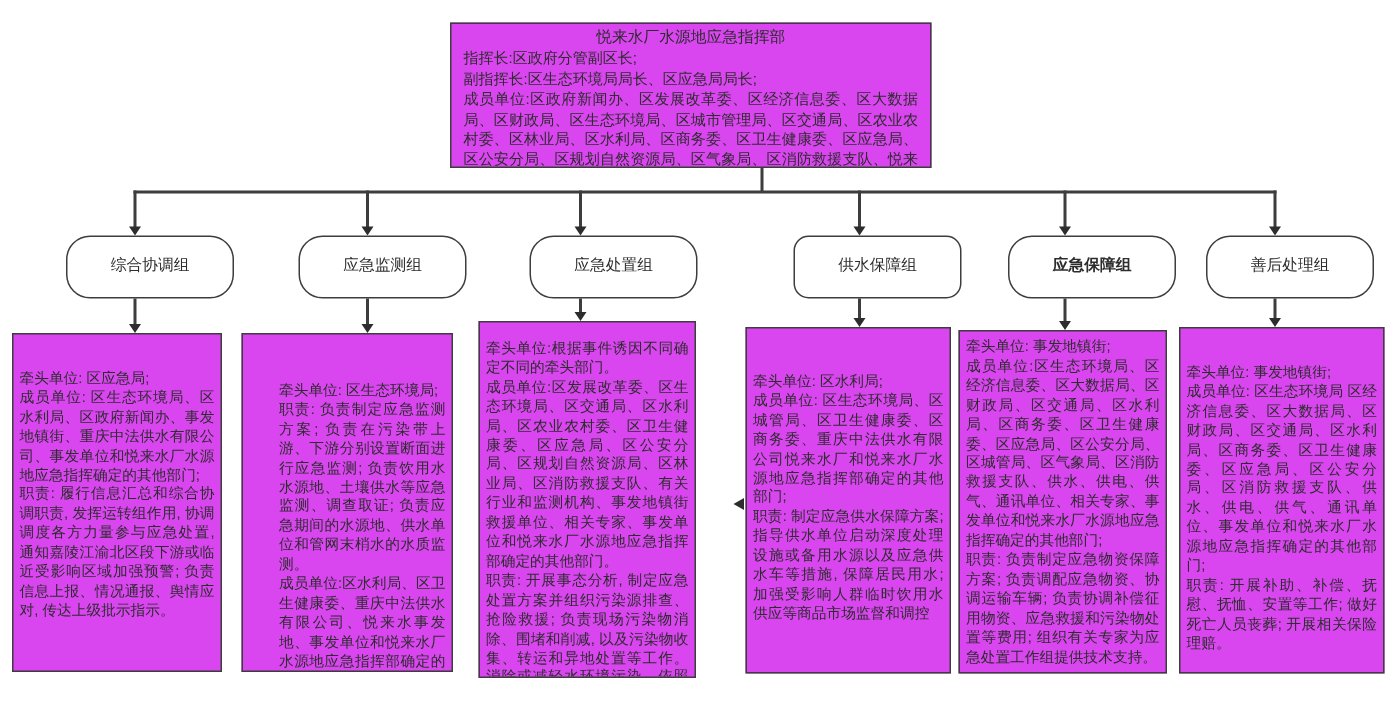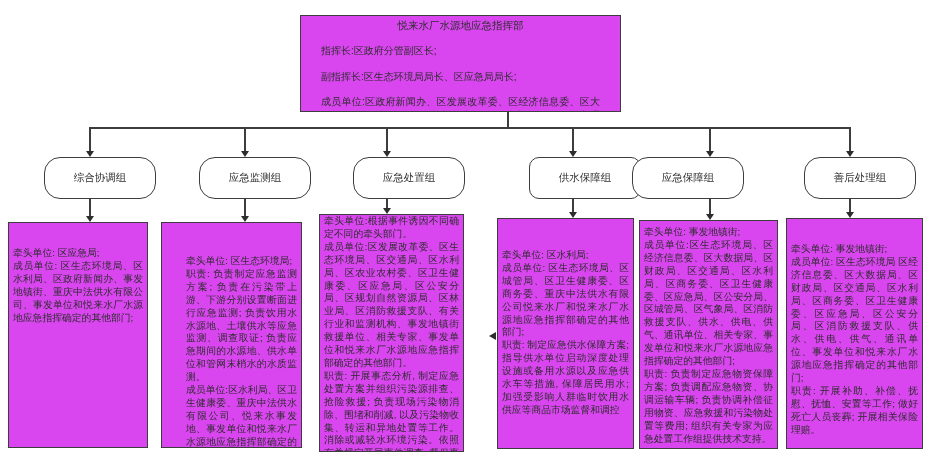--- a/index.html
+++ b/index.html
@@ -22,42 +22,42 @@
   .root-box{
     left:300px;top:15px;width:321px;height:97px;
     padding:3px 8px 2px 8px;
     font-size:10px;line-height:13.4px;
   }
   .root-title{
     text-align:center;
     font-size:10.5px;
     margin:0 0 1px 0;
   }
-  .root-box p{margin:12px;text-align:justify;}
+  .root-box p{margin:0;text-align:justify;}
   .pill{
     position:absolute;top:157px;width:112px;height:42px;
     background:#ffffff;
     border:1.5px solid #3d3d3d;
     border-radius:16px;
     box-sizing:border-box;
     font-size:10.5px;
     text-align:center;
     line-height:39px;
     overflow:hidden;
   }
   .pill-1{left:44px;}  .pill-2{left:199px;} .pill-3{left:341px;margin-left:12px;}
-  .pill-4{left:529px;border-radius:10px;} .pill-5{left:632px;} .pill-6{left:804px;}
+  .pill-4{left:529px;border-radius:10px;} .pill-5{left:672px;font-weight:bold;} .pill-6{left:804px;}
   .detail{
     font-size:9.8px;line-height:12.9px;
     padding:4px 4px;
   }
   .detail p{margin:0;text-align:justify;}
   .d1{left:8px;  top:222px;width:140px;height:226px;padding-top:24px;}
   .d2{left:161px;top:222px;width:141px;height:226px;padding-top:32px;padding-left:24px;}
-  .d3{left:319px;top:214px;width:145px;height:238px;padding-top:0;}
+  .d3{left:319px;top:214px;width:145px;height:238px;padding-top:12px;}
   .d4{left:497px;top:218px;width:137px;height:231px;padding-top:30px;}
   .d5{left:639px;top:220px;width:139px;height:229px;padding-top:5px;}
   .d6{left:786px;top:218px;width:137px;height:231px;padding-top:24px;}
   
   .vline,.hline{position:absolute;background:#3d3d3d;}
   .vline{width:1.5px;}
   .hline{height:1.5px;}
   .arrow-down{
     position:absolute;width:0;height:0;
     border-left:4px solid transparent;
@@ -117,20 +117,21 @@
   <div class="vline" style="left:709px;top:199px;height:15px;"></div>
   <div class="arrow-down" style="left:706px;top:214px;"></div>
   <div class="vline" style="left:849px;top:199px;height:13px;"></div>
   <div class="arrow-down" style="left:846px;top:212px;"></div>
 
   <div class="arrow-left" style="left:489px;top:332px;"></div>
 
   <div class="node detail d1">
     <p>牵头单位: 区应急局;</p>
     <p>成员单位: 区生态环境局、区水利局、区政府新闻办、事发地镇街、重庆中法供水有限公司、事发单位和悦来水厂水源地应急指挥确定的其他部门;</p>
+    <p>职责: 履行信息汇总和综合协调职责, 发挥运转组作用, 协调调度各方力量参与应急处置, 通知嘉陵江渝北区段下游或临近受影响区域加强预警; 负责信息上报、情况通报、舆情应对, 传达上级批示指示。</p>
   </div>
   <div class="node detail d2">
     <p>牵头单位: 区生态环境局;</p>
     <p>职责: 负责制定应急监测方案; 负责在污染带上游、下游分别设置断面进行应急监测; 负责饮用水水源地、土壤供水等应急监测、调查取证; 负责应急期间的水源地、供水单位和管网末梢水的水质监测。</p>
     <p>成员单位:区水利局、区卫生健康委、重庆中法供水有限公司、悦来水事发地、事发单位和悦来水厂水源地应急指挥部确定的其他部门。</p>
   </div>
   <div class="node detail d3">
     <p>牵头单位:根据事件诱因不同确定不同的牵头部门。</p>
     <p>成员单位:区发展改革委、区生态环境局、区交通局、区水利局、区农业农村委、区卫生健康委、区应急局、区公安分局、区规划自然资源局、区林业局、区消防救援支队、有关行业和监测机构、事发地镇街救援单位、相关专家、事发单位和悦来水厂水源地应急指挥部确定的其他部门。</p>
     <p>职责: 开展事态分析, 制定应急处置方案并组织污染源排查、抢险救援; 负责现场污染物消除、围堵和削减, 以及污染物收集、转运和异地处置等工作。消除或减轻水环境污染。依照有关规定开展事件调查, 督促事件责任方或水源管理部门开展环境损害评估。</p>

